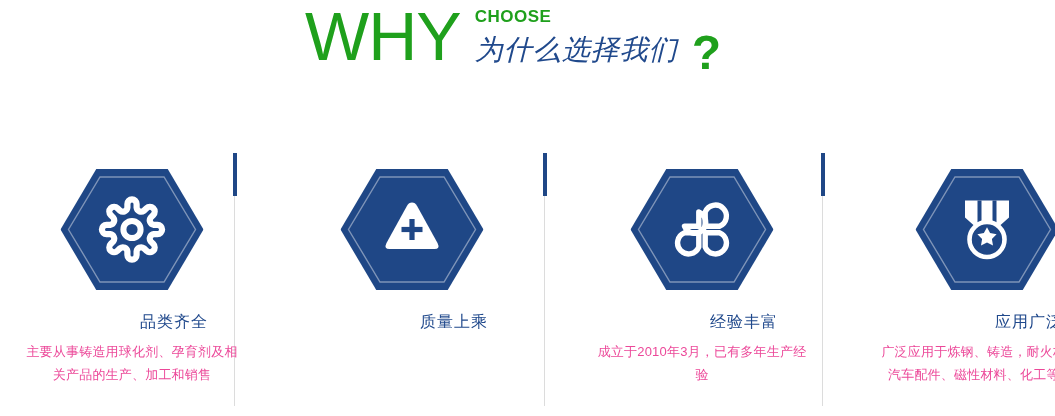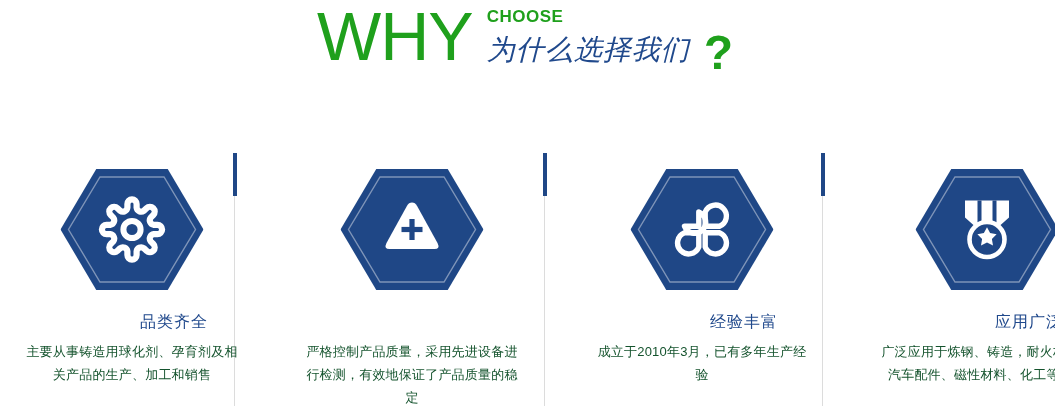--- a/index.html
+++ b/index.html
@@ -11,21 +11,21 @@
     width: 1055px;
     height: 416px;
     overflow: hidden;
     font-family: "Liberation Sans", "DejaVu Sans", sans-serif;
     position: relative;
   }
 
   
   .header {
     position: absolute;
-    left: 12px;
+    left: 0;
     top: 0;
     width: 1025px;
     height: 95px;
   }
   .header-inner {
     position: absolute;
     left: 305px;
     top: 0;
     display: flex;
     align-items: flex-start;
@@ -116,21 +116,21 @@
   }
   .card-desc {
     position: absolute;
     left: 50%;
     transform: translateX(-50%);
     top: 190px;
     width: 215px;
     text-align: center;
     font-size: 13px;
     line-height: 23px;
-    color: #14532d;
+    color: #ec4899;
     letter-spacing: 0.2px;
   }
 
   
   .divider {
     position: absolute;
     top: 3px;
     width: 4px;
     height: 260px;
   }
@@ -222,21 +222,21 @@
       <svg class="hex-svg" width="143" height="123" viewBox="0 0 143 123">
         <polygon points="35.75,1 107.25,1 143,61.5 107.25,122 35.75,122 0,61.5" fill="#1f4786"></polygon>
         <polygon points="39.5,9 103.5,9 135,61.5 103.5,114 39.5,114 8,61.5" fill="none" stroke="#7e94b8" stroke-width="1.4"></polygon>
         <g transform="translate(71.5,61.5)">
           <path fill="#ffffff" d="M 0,-27 Q 3.2,-27 5.1,-23.6 L 25.5,13.5 Q 28.5,19.5 22.5,19.5 L -22.5,19.5 Q -28.5,19.5 -25.5,13.5 L -5.1,-23.6 Q -3.2,-27 0,-27 Z"></path>
           <rect x="-10.5" y="-2.6" width="21" height="5.2" fill="#1f4786"></rect>
           <rect x="-2.6" y="-10.5" width="5.2" height="21" fill="#1f4786"></rect>
         </g>
       </svg>
     </div>
-    <div class="card-desc">严格控制产品质量，采用先进设备进行检测，有效地保证了产品质量的稳定</div>
+    <div class="card-title">质量上乘</div>
   </div>
 
   <div class="card card-3">
     <div class="hex-wrap">
       <svg class="hex-svg" width="143" height="123" viewBox="0 0 143 123">
         <polygon points="35.75,1 107.25,1 143,61.5 107.25,122 35.75,122 0,61.5" fill="#1f4786"></polygon>
         <polygon points="39.5,9 103.5,9 135,61.5 103.5,114 39.5,114 8,61.5" fill="none" stroke="#7e94b8" stroke-width="1.4"></polygon>
         <g transform="translate(71.5,61.5)" fill="none" stroke="#ffffff" stroke-width="5.4" stroke-linejoin="round" stroke-linecap="round">
           <path d="M -3.2,-3.2 L -3.2,-17.5 A 11,11 0 1 1 -17.5,-3.2 L -3.2,-3.2 Z"></path>
           <path d="M 3.2,-3.2 L 17.5,-3.2 A 11,11 0 1 0 3.2,-17.5 L 3.2,-3.2 Z"></path>

